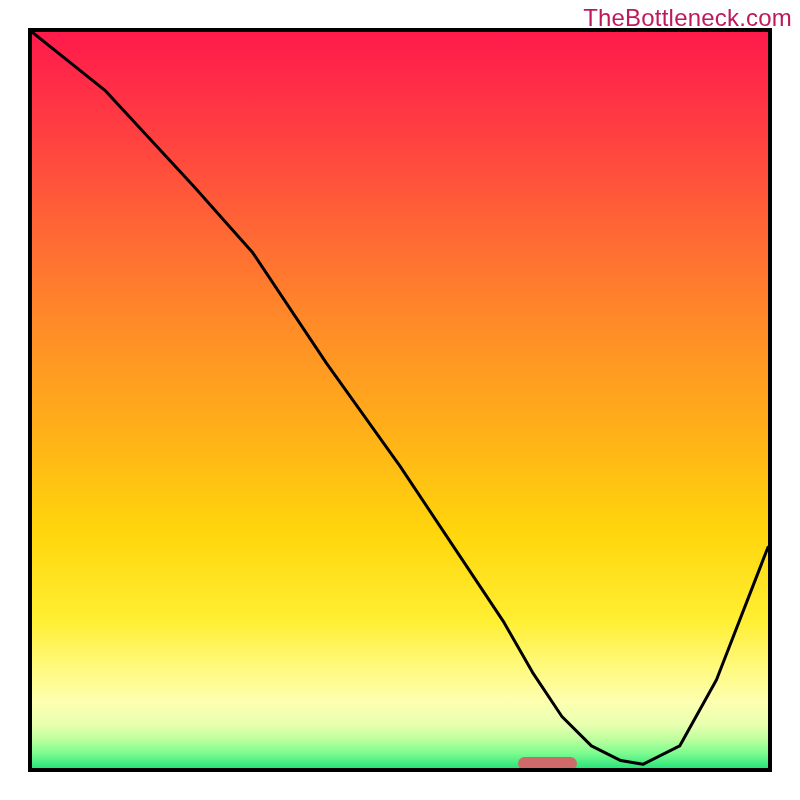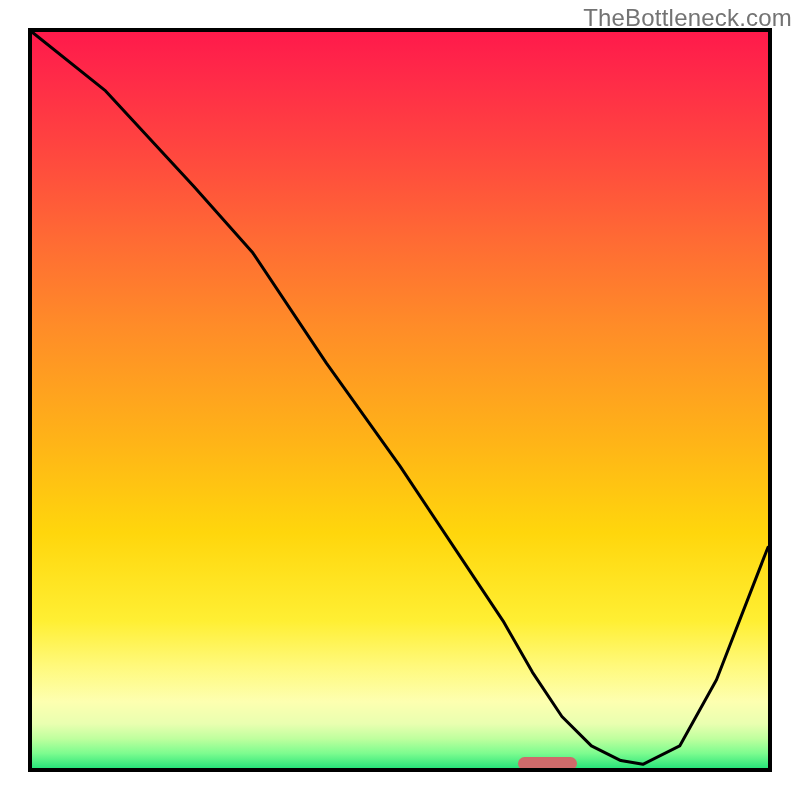--- a/index.html
+++ b/index.html
@@ -14,21 +14,21 @@
     position: relative;
     width: 800px;
     height: 800px;
   }
   .watermark {
     position: absolute;
     top: 4px;
     right: 8px;
     font-size: 24px;
     font-weight: 500;
-    color: #737373;
+    color: #be185d;
     letter-spacing: 0.2px;
     z-index: 5;
   }
   .plot-frame {
     position: absolute;
     left: 28px;
     top: 28px;
     width: 744px;
     height: 744px;
     box-sizing: border-box;

